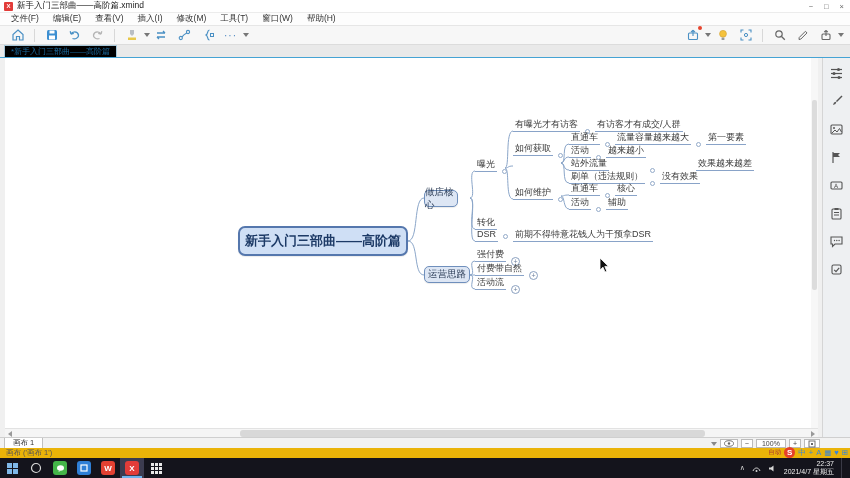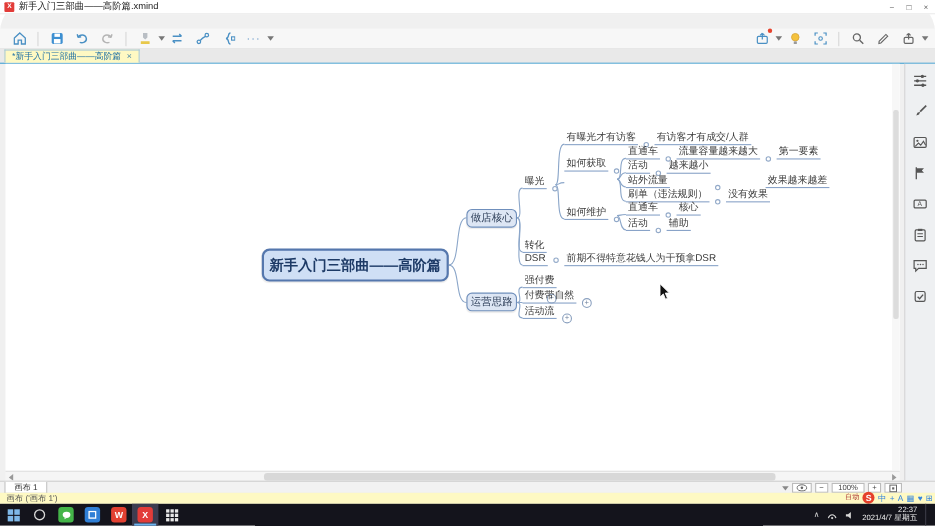--- a/index.html
+++ b/index.html
@@ -21,31 +21,31 @@
   #toolbar { position:absolute; left:0; top:26px; width:850px; height:19px; background:#f7f7f7; border-bottom:1px solid #dcdcdc; display:flex; align-items:center; padding:0 6px; }
   .tbtn { width:17px; height:16px; display:flex; align-items:center; justify-content:center; margin:0 3px; }
   .tsep { width:1px; height:13px; background:#d8d8d8; margin:0 5px; }
   .caret { width:0; height:0; border-left:3px solid transparent; border-right:3px solid transparent; border-top:4px solid #777; margin-left:1px; }
   .more-dots { font-size:10px; color:#4a86c0; letter-spacing:1px; }
   #toolbar-right { margin-left:auto; display:flex; align-items:center; }
   .reddot { position:absolute; width:4px; height:4px; background:#e6442e; border-radius:50%; right:-1px; top:-1px; }
 
   
   #tabbar { position:absolute; left:0; top:45px; width:850px; height:13px; background:#e9e9e9; border-bottom:1px solid #45a3d4; display:flex; align-items:flex-end; }
-  .tab-active { height:12px; margin-left:4px; background:#fef9c3; border:1px solid #a9c9da; border-bottom:none; display:flex; align-items:center; padding:0 6px; }
+  .tab-active { height:12px; margin-left:4px; background:#000000; border:1px solid #a9c9da; border-bottom:none; display:flex; align-items:center; padding:0 6px;flex-direction:column; }
   .tab-active .tlabel { font-size:8px; color:#1c6ea4; white-space:nowrap; }
   .tab-active .tclose { font-size:8px; color:#4a88a8; margin-left:5px; }
 
   
   #canvas { position:absolute; left:5px; top:58px; width:813px; height:370px; background:#ffffff; overflow:hidden; }
   #connectors { position:absolute; left:0; top:0; }
 
   .topicbox { position:absolute; border:1px solid #6f8fbc; border-radius:5px; background:#dde6f4; color:#2a3b55; font-size:9.5px; display:flex; align-items:center; justify-content:center; box-shadow:0 1px 1px rgba(0,0,0,.08); }
   #root-topic { left:233px; top:168px; width:170px; height:30px; border:2px solid #5577ad; background:#cfdff5; border-radius:7px; font-size:13px; font-weight:bold; color:#1d3a66; }
-  #b1-topic { left:419px; top:132px; width:46px; height:17px; }
+  #b1-topic { left:419px; top:132px; width:34px; height:17px; }
   #b2-topic { left:419px; top:208px; width:46px; height:17px; }
 
   .row { position:absolute; display:flex; align-items:flex-end; gap:5px; }
   .lbl { border-bottom:1px solid #89a3c8; padding:0 2px 1px; font-size:9px; line-height:11px; color:#3b3b3b; white-space:nowrap; }
   .dot { width:5px; height:5px; border:1px solid #93aac9; border-radius:50%; background:#fff; margin-bottom:-2px; flex:none; }
   .plus { width:9px; height:9px; border:1px solid #8aa0bf; border-radius:50%; background:#fff; color:#6b7f9c; font-size:7px; line-height:7px; text-align:center; margin-bottom:-4px; flex:none; }
 
   
   #vscroll { position:absolute; right:0; top:0; width:7px; height:370px; background:#f7f7f7; }
   #vscroll .thumb { position:absolute; left:1px; top:42px; width:5px; height:190px; background:#dcdcdc; border-radius:2px; }
@@ -62,21 +62,21 @@
   .rail-ic { width:14px; height:14px; display:flex; align-items:center; justify-content:center; }
 
   
   #sheetbar { position:absolute; left:0; top:437px; width:850px; height:11px; background:#f2f2f2; border-top:1px solid #cfcfcf; }
   #sheet-tab { position:absolute; left:4px; top:0; height:11px; background:#ffffff; border:1px solid #c0c0c0; border-top:none; display:flex; align-items:center; padding:0 8px; font-size:7.5px; color:#333; }
   #zoomctl { position:absolute; right:30px; top:1px; height:9px; display:flex; align-items:center; gap:3px; }
   .zbox { height:9px; background:#fff; border:1px solid #bbb; display:flex; align-items:center; padding:0 3px; font-size:7px; color:#444; }
   .zcaret { width:0; height:0; border-left:3px solid transparent; border-right:3px solid transparent; border-top:4px solid #888; }
 
   
-  #statusbar { position:absolute; left:0; top:448px; width:850px; height:10px; background:#fef9c3; display:flex; align-items:center; }
+  #statusbar { position:absolute; left:0; top:448px; width:850px; height:10px; background:#eab308; display:flex; align-items:center; }
   #statusbar .stext { font-size:7.5px; color:#555; padding-left:6px; }
 
   
   #ime { position:absolute; right:2px; top:447px; height:11px; display:flex; align-items:center; gap:3px; }
   #ime .frag { font-size:6.5px; color:#a33; }
   #ime .slogo { width:11px; height:11px; background:#e5402a; border-radius:50%; color:#fff; font-weight:bold; font-size:8px; display:flex; align-items:center; justify-content:center; }
   #ime .iglyph { font-size:7.5px; color:#3584dd; }
 
   
   #taskbar { position:absolute; left:0; top:458px; width:850px; height:20px; background:#14141c; display:flex; align-items:center; }
@@ -103,20 +103,30 @@
   <div id="titlebar">
     <div class="applogo">X</div>
     <div class="title">新手入门三部曲——高阶篇.xmind</div>
     <div id="winctl">
       <span>−</span>
       <span>□</span>
       <span>×</span>
     </div>
   </div>
 
+  <div id="menubar">
+    <span class="menu">文件(F)</span>
+    <span class="menu">编辑(E)</span>
+    <span class="menu">查看(V)</span>
+    <span class="menu">插入(I)</span>
+    <span class="menu">修改(M)</span>
+    <span class="menu">工具(T)</span>
+    <span class="menu">窗口(W)</span>
+    <span class="menu">帮助(H)</span>
+  </div>
 
   <div id="toolbar">
     <span class="tbtn">
       <svg width="12" height="12" viewBox="0 0 12 12">
           <path d="M6 1 L11 5.5 V11 H7.5 V7.5 H4.5 V11 H1 V5.5 Z" fill="none" stroke="#4a90c4" stroke-width="1.2"></path>
         </svg>
     </span>
     <span class="tsep"></span>
     <span class="tbtn">
       <svg width="12" height="12" viewBox="0 0 12 12">
@@ -307,21 +317,21 @@
     <div class="row" style="left:470px; top:159px;">
       <span class="lbl">转化</span>
     </div>
 
     <div class="row" style="left:470px; top:171px;align-items:center;">
       <span class="lbl">DSR</span>
       <span class="dot"></span>
       <span class="lbl">前期不得特意花钱人为干预拿DSR</span>
     </div>
 
-    <div class="row" style="left:470px; top:191px;flex-direction:column;">
+    <div class="row" style="left:470px; top:191px;">
       <span class="lbl">强付费</span>
       <span class="plus">+</span>
     </div>
 
     <div class="row" style="left:470px; top:205px;">
       <span class="lbl">付费带自然</span>
       <span class="plus">+</span>
     </div>
 
     <div class="row" style="left:470px; top:219px;">

